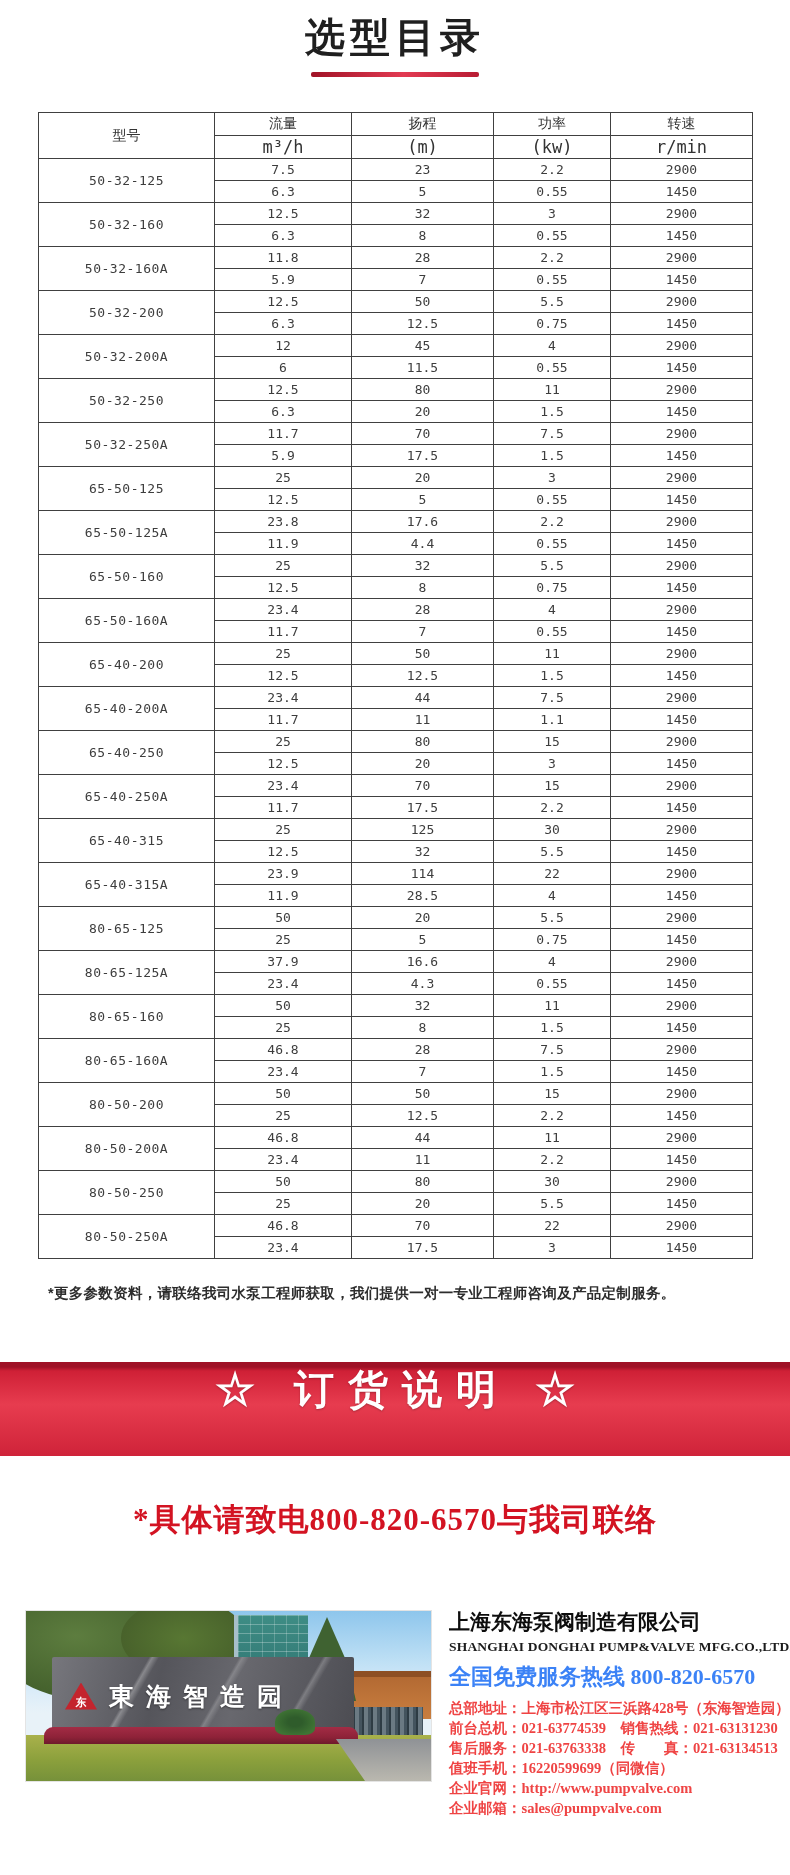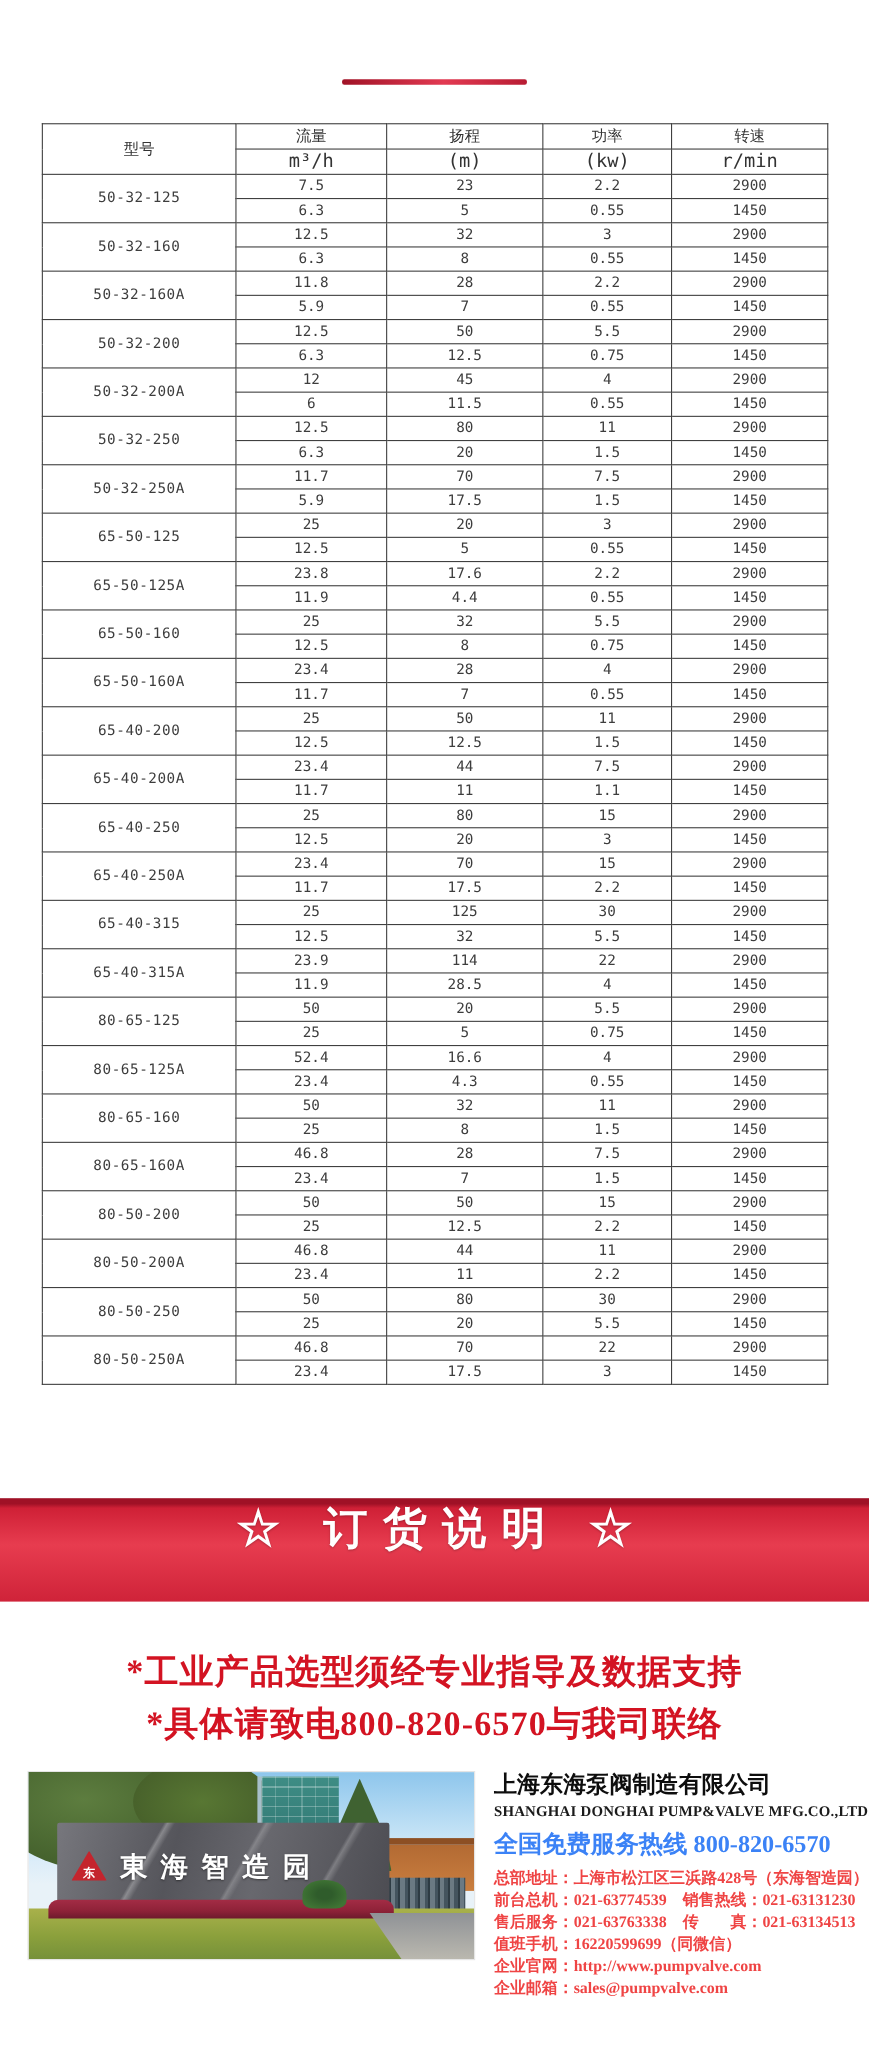--- a/index.html
+++ b/index.html
@@ -96,20 +96,21 @@
                      font-family:Liberation Serif, serif; white-space:nowrap; }
   .company-details { margin-top:6px; }
   .company-details > div { font-size:14.5px; line-height:20px; font-weight:bold; color:#ef4444;
                      font-family:"Liberation Serif",serif; white-space:nowrap; }
 </style>
 </head>
 <body>
 
 <div class="page">
 
+  <div class="title">选型目录</div>
   <div class="title-line"></div>
 
   <table class="spec-table">
     <colgroup>
       <col style="width:176px">
         <col style="width:137px">
         <col style="width:142px">
       <col style="width:117px">
         <col style="width:142px">
     </colgroup>
@@ -377,21 +378,21 @@
         </tr>
         <tr>
           <td>25</td>
           <td>5</td>
           <td>0.75</td>
           <td>1450</td>
         </tr>
 
         <tr>
           <td class="model-cell" rowspan="2">80-65-125A</td>
-          <td>52.4</td>
+          <td>37.9</td>
           <td>16.6</td>
           <td>4</td>
           <td>2900</td>
         </tr>
         <tr>
           <td>23.4</td>
           <td>4.3</td>
           <td>0.55</td>
           <td>1450</td>
         </tr>
@@ -475,27 +476,27 @@
         </tr>
         <tr>
           <td>23.4</td>
           <td>17.5</td>
           <td>3</td>
           <td>1450</td>
         </tr>
       </tbody>
   </table>
 
+  <div class="footnote">*更多参数资料，请联络我司水泵工程师获取，我们提供一对一专业工程师咨询及产品定制服务。</div>
 
   <div class="banner">
     <span class="banner-text">☆ 订货说明 ☆</span>
   </div>
 
   <div class="notice">
-    <div class="notice-line">*工业产品选型须经专业指导及数据支持</div>
     <div class="notice-line">*具体请致电800-820-6570与我司联络</div>
   </div>
 
   <div class="photo">
     <div class="p-tree-left"></div>
     <div class="p-tree-left2"></div>
     <div class="p-building"></div>
     <div class="p-tree-right"></div>
     <div class="p-building-orange"></div>
     <div class="p-gate"></div>

